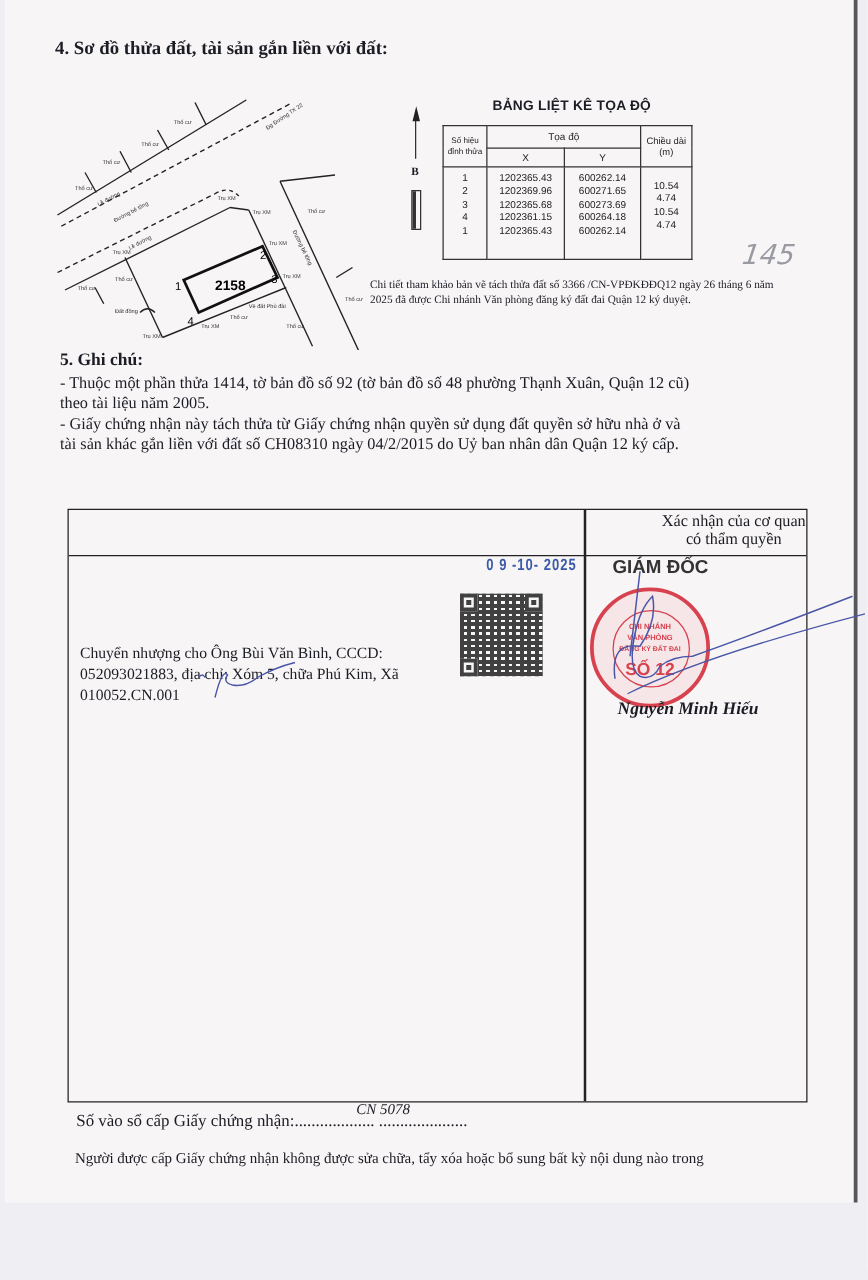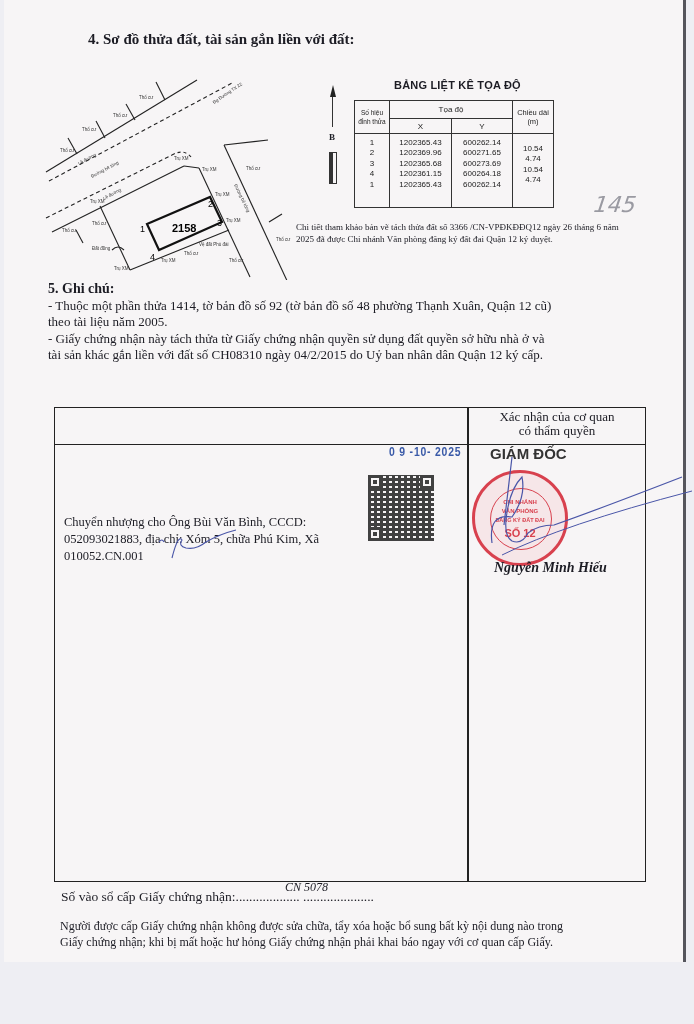--- a/index.html
+++ b/index.html
@@ -1,19 +1,19 @@
 <!DOCTYPE html>
 <html><head>
 <meta charset="utf-8">
 <style>
   html,body{margin:0;padding:0;}
   body{width:694px;height:1024px;background:#eeeef3;position:relative;overflow:hidden;font-family:"Liberation Serif","DejaVu Serif",serif;color:#1c1c24;}
   .page{position:absolute;left:4px;top:0;width:682px;height:962px;background:#f7f5f6;border-right:3px solid #55555c;box-sizing:border-box;}
   .abs{position:absolute;}
-  .h{font-weight:bold;font-size:15px;margin-left:44px;}
+  .h{font-weight:bold;font-size:15px;}
   .sans{font-family:"Liberation Sans","DejaVu Sans",sans-serif;}
   .coord-title{font-family:"Liberation Sans",sans-serif;font-weight:bold;font-size:11px;letter-spacing:.2px;}
   table.coords{position:absolute;left:350px;top:100px;border-collapse:collapse;font-family:"Liberation Sans",sans-serif;font-size:8px;color:#222;}
   table.coords td, table.coords th{border:1px solid #333;padding:0 3px;text-align:center;font-weight:normal;}
   table.coords .body td{border-top:1px solid #333;border-bottom:1px solid #333;line-height:10.4px;vertical-align:top;padding-top:4px;padding-bottom:3px;}
   .note{font-size:13px;line-height:16.5px;}
   .sm{font-size:9px;line-height:11.5px;}
   .changes{position:absolute;left:50px;top:407px;width:592px;height:475px;border:1.5px solid #222;box-sizing:border-box;}
   .changes .hdr{position:absolute;left:0;top:0;width:100%;height:36px;border-bottom:1.5px solid #222;}
   .changes .vsep{position:absolute;left:412px;top:0;width:1.5px;height:100%;background:#222;}
@@ -161,21 +161,21 @@
     <div>- Thuộc một phần thửa 1414, tờ bản đồ số 92 (tờ bản đồ số 48 phường Thạnh Xuân, Quận 12 cũ)</div>
     <div>theo tài liệu năm 2005.</div>
     <div>- Giấy chứng nhận này tách thửa từ Giấy chứng nhận quyền sử dụng đất quyền sở hữu nhà ở và</div>
     <div>tài sản khác gắn liền với đất số CH08310 ngày 04/2/2015 do Uỷ ban nhân dân Quận 12 ký cấp.</div>
   </div>
 
 
   <div class="changes">
     <div class="hdr"></div>
     <div class="vsep"></div>
-    <div class="abs" style="left:414px;top:2px;width:176px;text-align:center;font-size:13px;line-height:14px;">
+    <div class="abs" style="left:414px;top:2px;width:176px;text-align:center;font-size:13px;line-height:14px;padding-left:30px;">
       <div>Xác nhận của cơ quan</div>
       <div>có thẩm quyền</div>
     </div>
   </div>
 
   <div class="abs date" style="right:222px;top:444px;">0 9 -10- 2025</div>
 
   <div class="abs content" style="left:60px;top:472px;width:292px;margin-top:42px;">
     <div>Chuyển nhượng cho Ông Bùi Văn Bình, CCCD:</div>
     <div>052093021883, địa chỉ: Xóm 5, chữa Phú Kim, Xã</div>
@@ -192,34 +192,33 @@
     <div class="f" style="left:0;bottom:0;"></div>
   </div>
 
   <div class="abs sans" style="left:486px;top:445px;font-weight:bold;font-size:15px;color:#333;">GIÁM ĐỐC</div>
 
   <div class="stamp">
     <div class="inner"></div>
     <div class="t" style="top:26px;font-size:6px;">CHI NHÁNH</div>
     <div class="t" style="top:35px;font-size:6px;">VĂN PHÒNG</div>
     <div class="t" style="top:44px;font-size:5.5px;">ĐĂNG KÝ ĐẤT ĐAI</div>
-    <div class="t" style="top:54px;font-size:11px;">SỐ 12</div>
+    <div class="t" style="top:54px;font-size:14px;">SỐ 12</div>
   </div>
 
   <svg class="abs" style="left:478px;top:455px;" width="210" height="110">
     <path d="M30 2 L22 70 M10 88 q-4 -30 20 -26 q14 -20 10 -40 q-10 10 -14 30 q-6 28 4 34 q10 4 16 -8 q10 -8 26 -8 q40 -14 128 -48" stroke="#4a56a8" stroke-width="1.2" fill="none"></path>
     <path d="M20 100 q60 -30 190 -64" stroke="#4a56a8" stroke-width="1" fill="none"></path>
   </svg>
 
   <div class="abs" style="left:490px;top:560px;font-size:14px;font-style:italic;font-weight:bold;font-family:'Liberation Serif',serif;">Nguyễn Minh Hiếu</div>
 
   <div class="abs" style="left:57px;top:889px;font-size:13.5px;">
     <span>Số vào sổ cấp Giấy chứng nhận:</span><span>...................</span>
     <span style="position:relative;">
       <span style="position:absolute;left:-18px;top:-9px;font-size:12px;white-space:nowrap;font-style:italic;">CN 5078</span>
     </span><span>.....................</span>
   </div>
 
   <div class="abs footer" style="left:56px;top:918px;width:600px;">
     <div>Người được cấp Giấy chứng nhận không được sửa chữa, tẩy xóa hoặc bổ sung bất kỳ nội dung nào trong</div>
-    <div>Giấy chứng nhận; khi bị mất hoặc hư hỏng Giấy chứng nhận phải khai báo ngay với cơ quan cấp Giấy.</div>
   </div>
 </div>
 
 </body></html>

